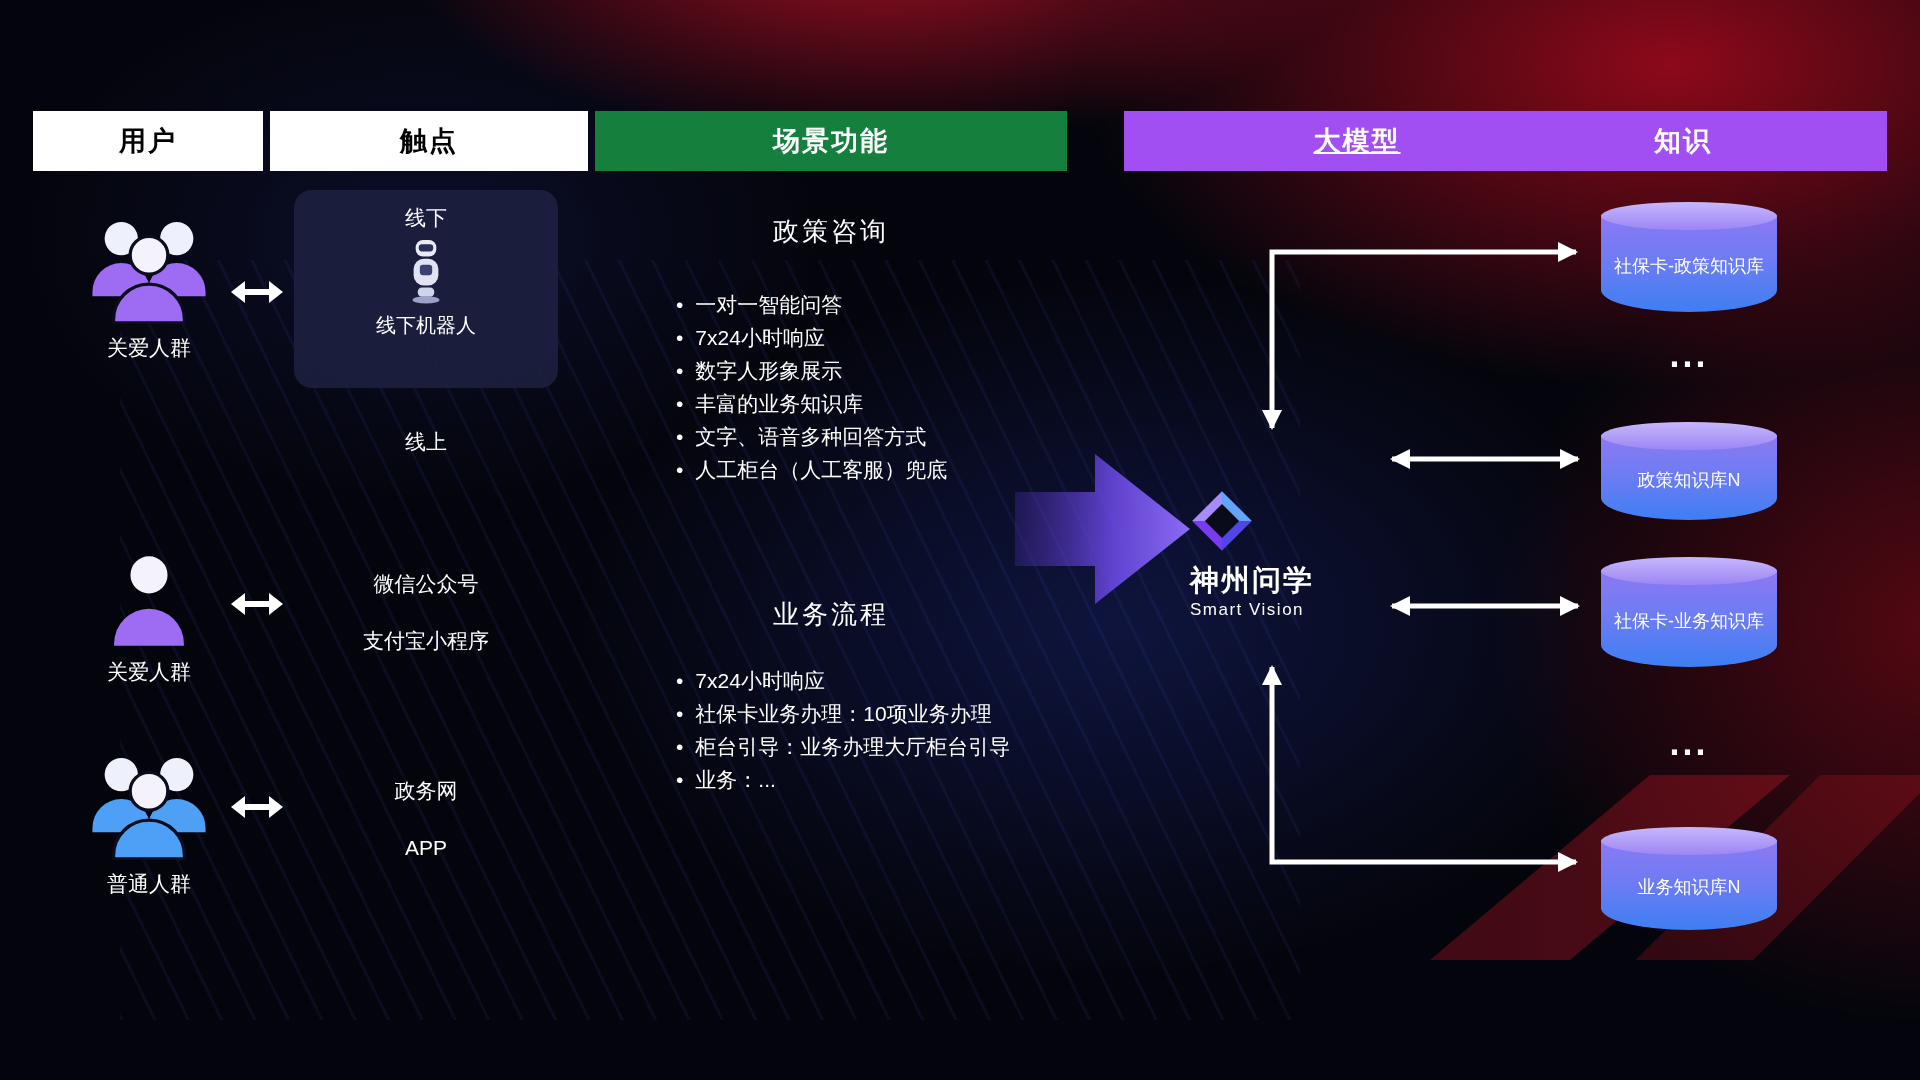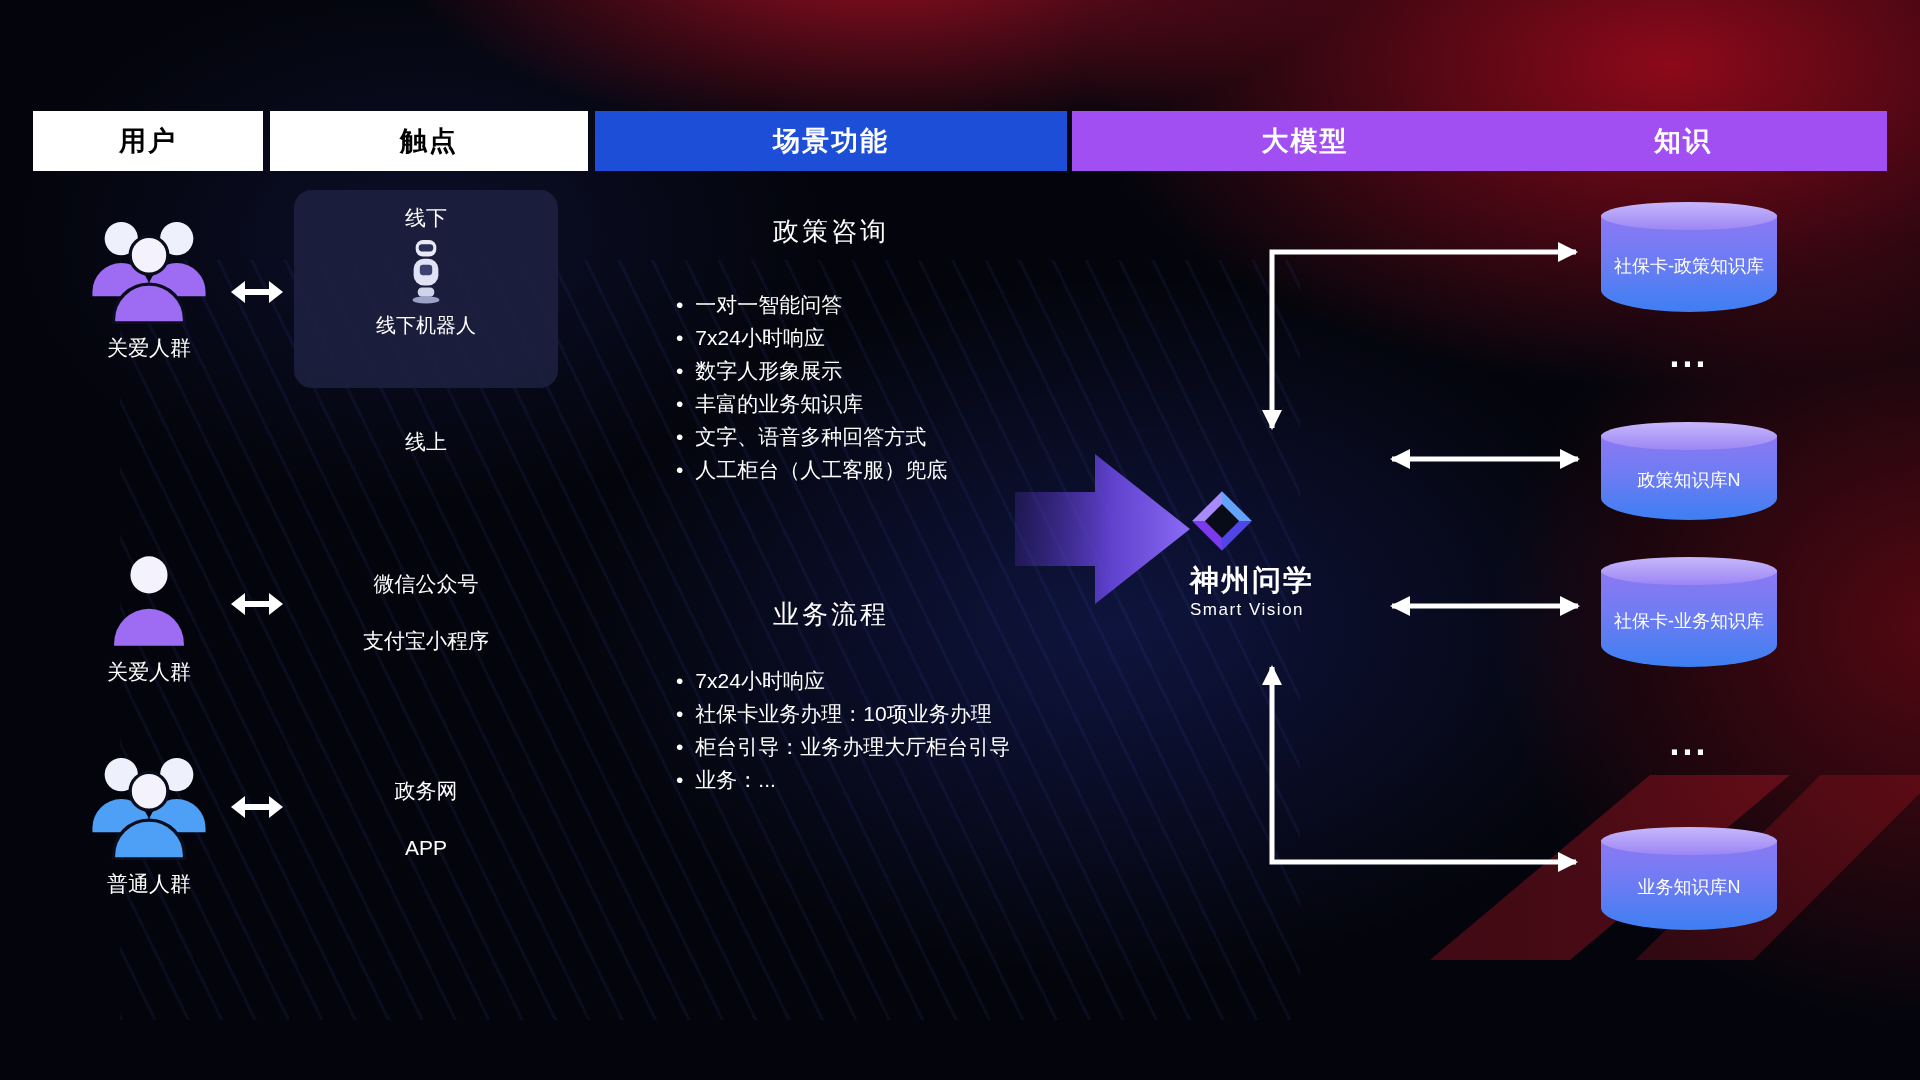--- a/index.html
+++ b/index.html
@@ -22,26 +22,26 @@
     pointer-events:none;
   }
   .red-band { position:absolute; background:linear-gradient(90deg,#7d0f1c,#a8141f); opacity:0.5; }
   .red-band.b1 { left:1430px; top:775px; width:500px; height:185px; clip-path:polygon(0 100%, 44% 0, 72% 0, 28% 100%); }
   .red-band.b2 { left:1560px; top:775px; width:420px; height:185px; clip-path:polygon(18% 100%, 62% 0, 90% 0, 46% 100%); opacity:0.35; }
 
   
   .hdr { position:absolute; top:111px; height:60px; display:flex; align-items:center; justify-content:center;
          font-size:27px; font-weight:bold; letter-spacing:2px; }
   .hdr.white  { background:#ffffff; color:#000; }
-  .hdr.blue   { background:#1d4ed8; color:#fff; }
+  .hdr.blue   { background:#15803d; color:#fff; }
   .hdr.purple { background:#a14ef2; color:#fff; }
   .hdr.c1 { left:33px;   width:230px; }
   .hdr.c2 { left:270px;  width:318px; }
   .hdr.c3 { left:595px;  width:472px; }
-  .hdr.c4 { left:1072px; width:466px; }
+  .hdr.c4 { left:1124px; width:466px;text-decoration:underline; }
   .hdr.c5 { left:1479px; width:408px; }
 
   
   .user { position:absolute; left:60px; width:178px; text-align:center; font-size:21px;font-family:Liberation Serif, serif; }
   .user .ic { display:block; margin:0 auto; }
   .user .ulabel { display:block; margin-top:10px; }
   .u1 { top:212px; }
   .u2 { top:552px; }
   .u3 { top:748px; }
   .harrow { position:absolute; left:228px; width:58px; height:26px; }

